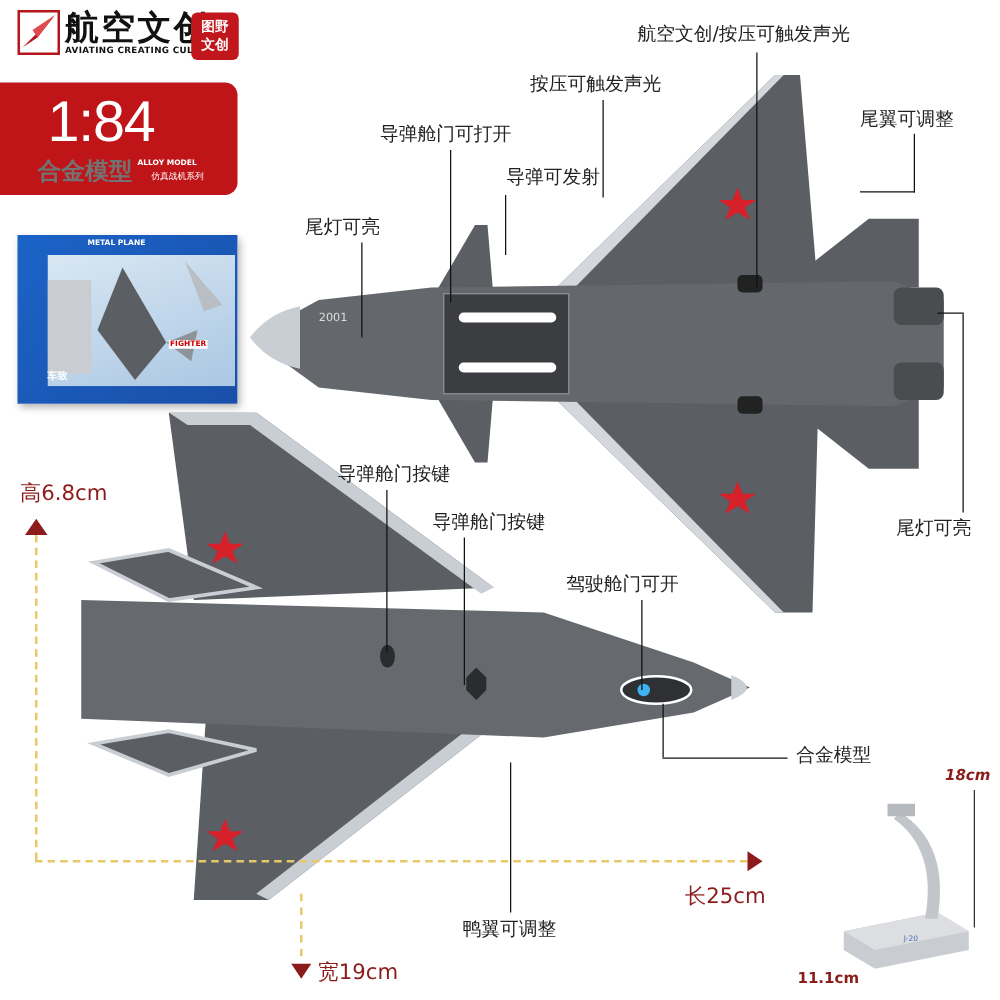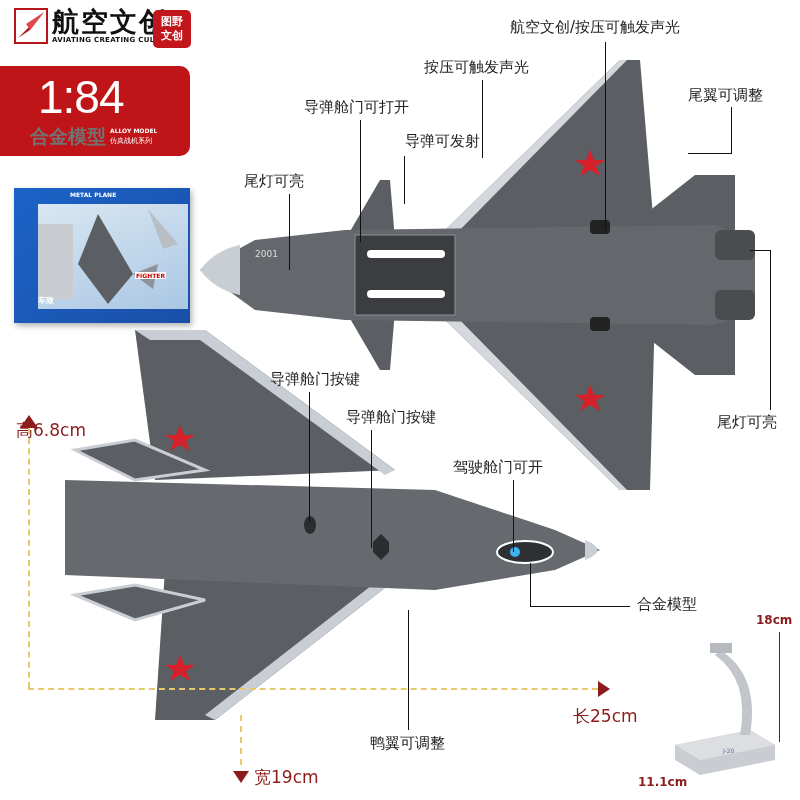--- a/index.html
+++ b/index.html
@@ -8,21 +8,21 @@
   
   .logo-mark{left:14px;top:8px;width:34px;height:36px;border:2px solid #b5161c;box-sizing:border-box;}
   .brand-cn{left:52px;top:4px;font-size:27px;font-weight:bold;color:#111;letter-spacing:2px;font-family:"DejaVu Serif",serif;}
   .brand-en{left:52px;top:36px;font-size:7px;font-weight:bold;color:#111;letter-spacing:0.3px;}
   .badge-red{left:153px;top:10px;width:38px;height:38px;background:#c2161d;border-radius:5px;color:#fff;font-size:11px;font-weight:bold;text-align:center;line-height:14px;padding-top:5px;box-sizing:border-box;}
   
   .scale-banner{left:-10px;top:66px;width:200px;height:90px;background:#bf1418;border-radius:0 10px 10px 0;}
   .scale-text{left:38px;top:70px;font-size:46px;font-weight:normal;color:#fff;font-family:"Liberation Sans",sans-serif;letter-spacing:-1px;}
   .scale-sub{left:30px;top:124px;font-size:19px;font-weight:bold;color:#737373;}
   .scale-en{left:110px;top:127px;font-size:6px;font-weight:bold;color:#fff;}
-  .scale-series{left:110px;top:136px;font-size:7px;color:#fff;}
+  .scale-series{left:121px;top:136px;font-size:7px;color:#fff;}
   
   .box{left:14px;top:188px;width:176px;height:135px;background:linear-gradient(135deg,#1b63c7,#1a4fa8);box-shadow:2px 3px 6px rgba(0,0,0,.3);}
   .box-window{left:38px;top:204px;width:150px;height:105px;background:linear-gradient(160deg,#d9e7f3,#aac7e3);clip-path:polygon(0 0,100% 0,100% 100%,0 100%);}
   .box-title{left:70px;top:191px;font-size:6px;color:#fff;font-weight:bold;}
   .box-fighter{left:135px;top:272px;font-size:6px;color:#c00;font-weight:bold;background:#fff;padding:0 1px;}
   .box-cn{left:38px;top:295px;font-size:8px;color:#fff;font-weight:bold;}
   
   .label{font-size:15px;color:#222;white-space:nowrap;}
   .leader{background:#111;}
   .dim{color:#8c1c1c;font-size:17px;white-space:nowrap;}
@@ -154,33 +154,33 @@
 <div class="abs label" style="left:453px;top:458px;">驾驶舱门可开</div>
 <div class="abs leader" style="left:513px;top:480px;width:1px;height:72px;"></div>
 
 <div class="abs label" style="left:637px;top:595px;">合金模型</div>
 <div class="abs leader" style="left:530px;top:563px;width:1px;height:43px;"></div>
 <div class="abs leader" style="left:530px;top:606px;width:100px;height:1px;"></div>
 
 <div class="abs label" style="left:370px;top:734px;">鸭翼可调整</div>
 <div class="abs leader" style="left:408px;top:610px;width:1px;height:120px;"></div>
 
-<div class="abs dim" style="left:16px;top:383px;margin-top:36px;">高6.8cm</div>
+<div class="abs dim" style="left:16px;top:383px;">高6.8cm</div>
 <div class="abs" style="left:20px;top:415px;width:0;height:0;border-left:9px solid transparent;border-right:9px solid transparent;border-bottom:13px solid #8c1c1c;"></div>
 <div class="abs dash-v" style="left:28px;top:428px;height:260px;"></div>
 <div class="abs dash-h" style="left:28px;top:688px;width:570px;"></div>
 <div class="abs" style="left:598px;top:681px;width:0;height:0;border-top:8px solid transparent;border-bottom:8px solid transparent;border-left:12px solid #8c1c1c;"></div>
-<div class="abs dim" style="left:548px;top:705px;margin-left:25px;">长25cm</div>
+<div class="abs dim" style="left:548px;top:705px;">长25cm</div>
 <div class="abs dash-v" style="left:240px;top:715px;height:50px;"></div>
 <div class="abs" style="left:233px;top:771px;width:0;height:0;border-left:8px solid transparent;border-right:8px solid transparent;border-top:12px solid #8c1c1c;"></div>
 <div class="abs dim" style="left:254px;top:766px;">宽19cm</div>
 
 <svg class="abs" style="left:665px;top:635px;" width="120" height="150" viewBox="0 0 120 150">
   <polygon points="10,110 85,95 110,110 110,125 35,140 10,125" fill="#c9ccd0"></polygon>
   <polygon points="10,110 85,95 110,110 35,125" fill="#dcdee1"></polygon>
   <path d="M55,15 Q95,40 85,100 L75,100 Q85,45 50,20Z" fill="#c2c5c9"></path>
   <rect x="45" y="8" width="22" height="10" fill="#b6b9bd"></rect>
   <text x="58" y="118" font-size="6" fill="#4a6fb5">J-20</text>
 </svg>
-<div class="abs dim-small" style="left:756px;top:613px;">18cm</div>
+<div class="abs dim-small" style="left:756px;top:613px;font-style:italic;">18cm</div>
 <div class="abs leader" style="left:779px;top:632px;width:1px;height:110px;background:#333;"></div>
 <div class="abs dim-small" style="left:638px;top:775px;">11.1cm</div>
 <div class="abs dim-small" style="left:750px;top:808px;">15cm</div>
 
 </body></html>

